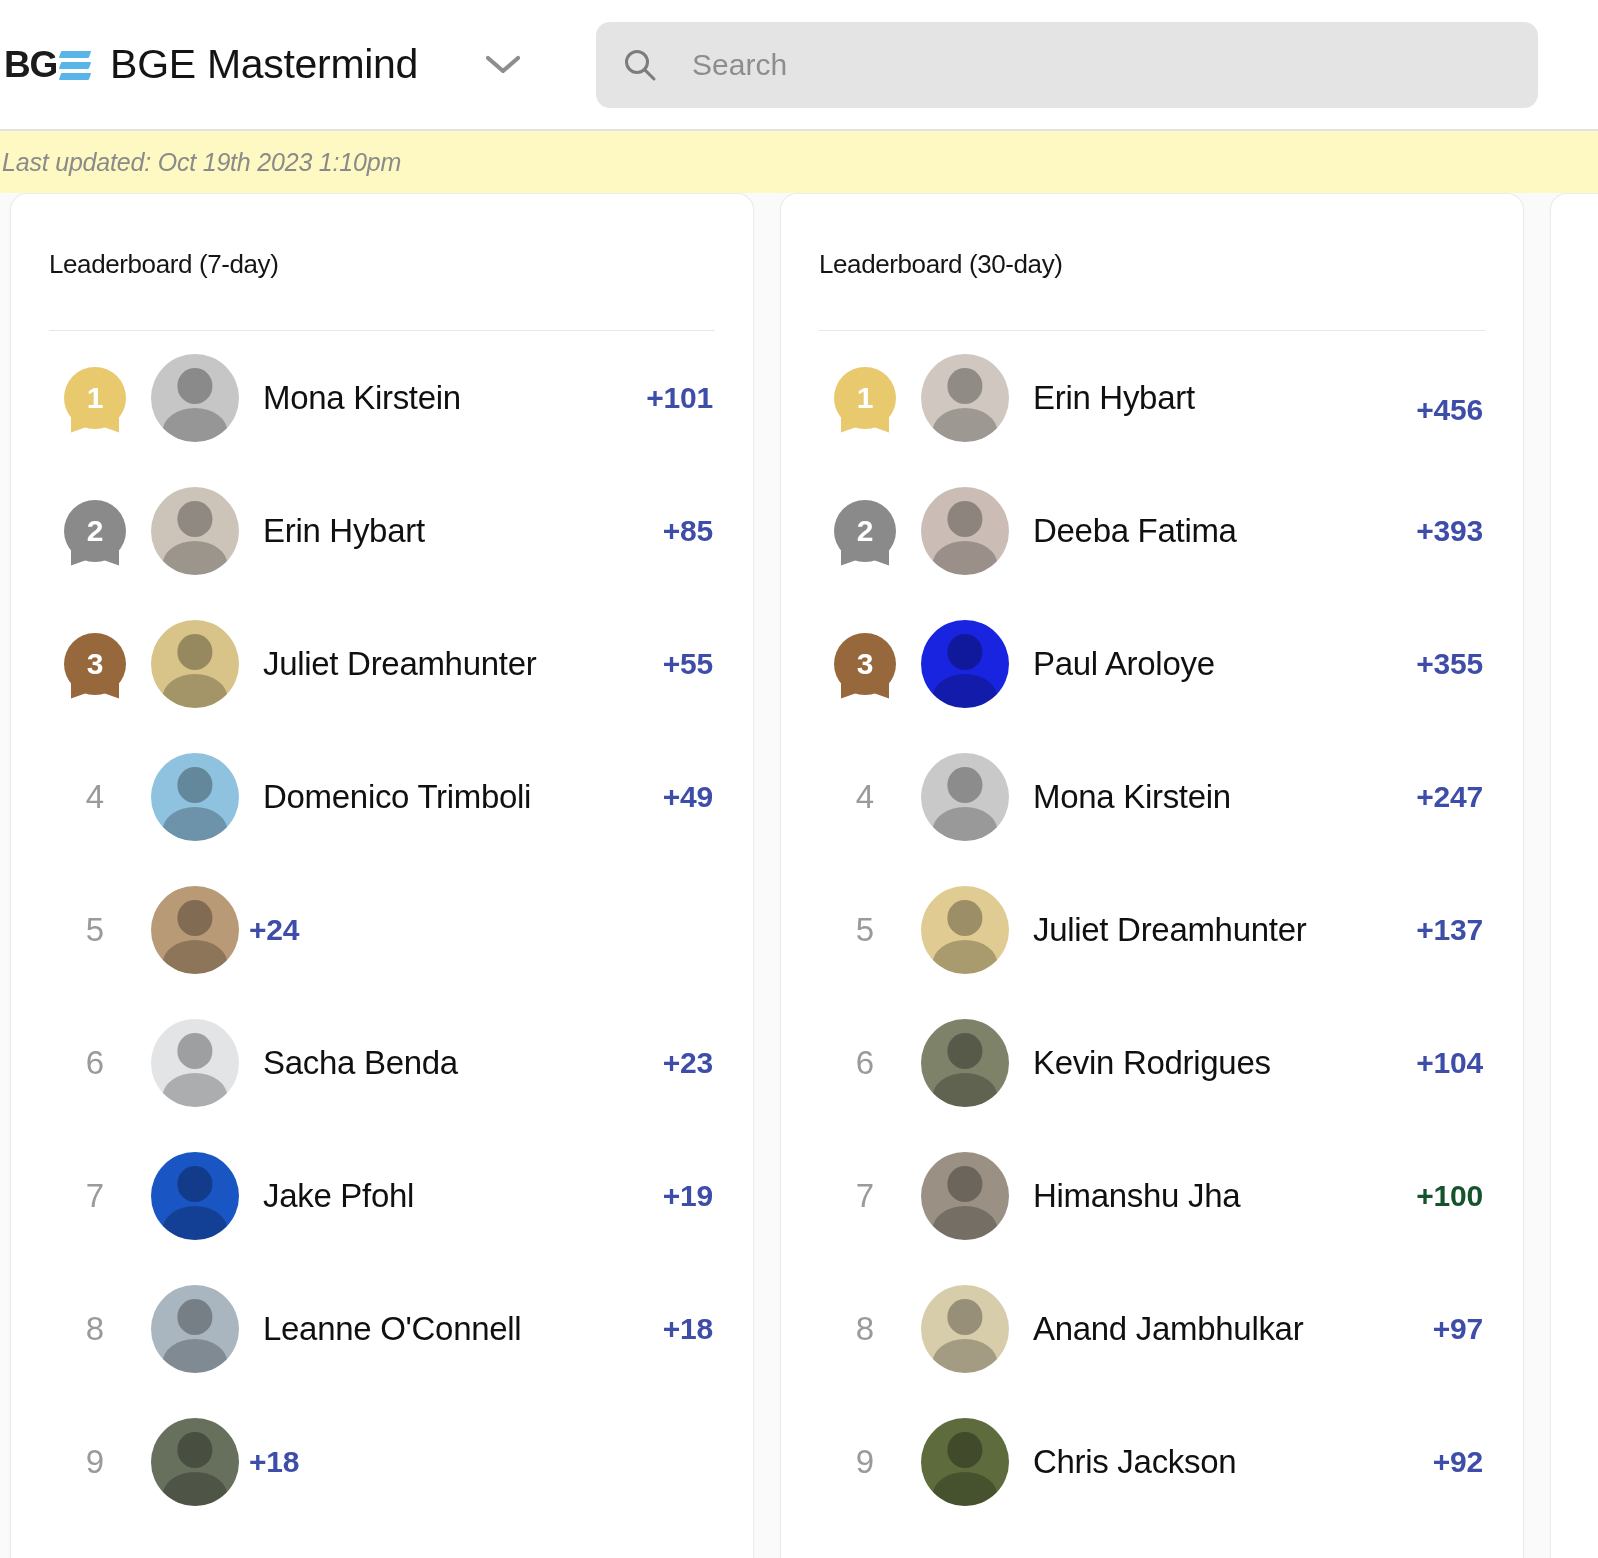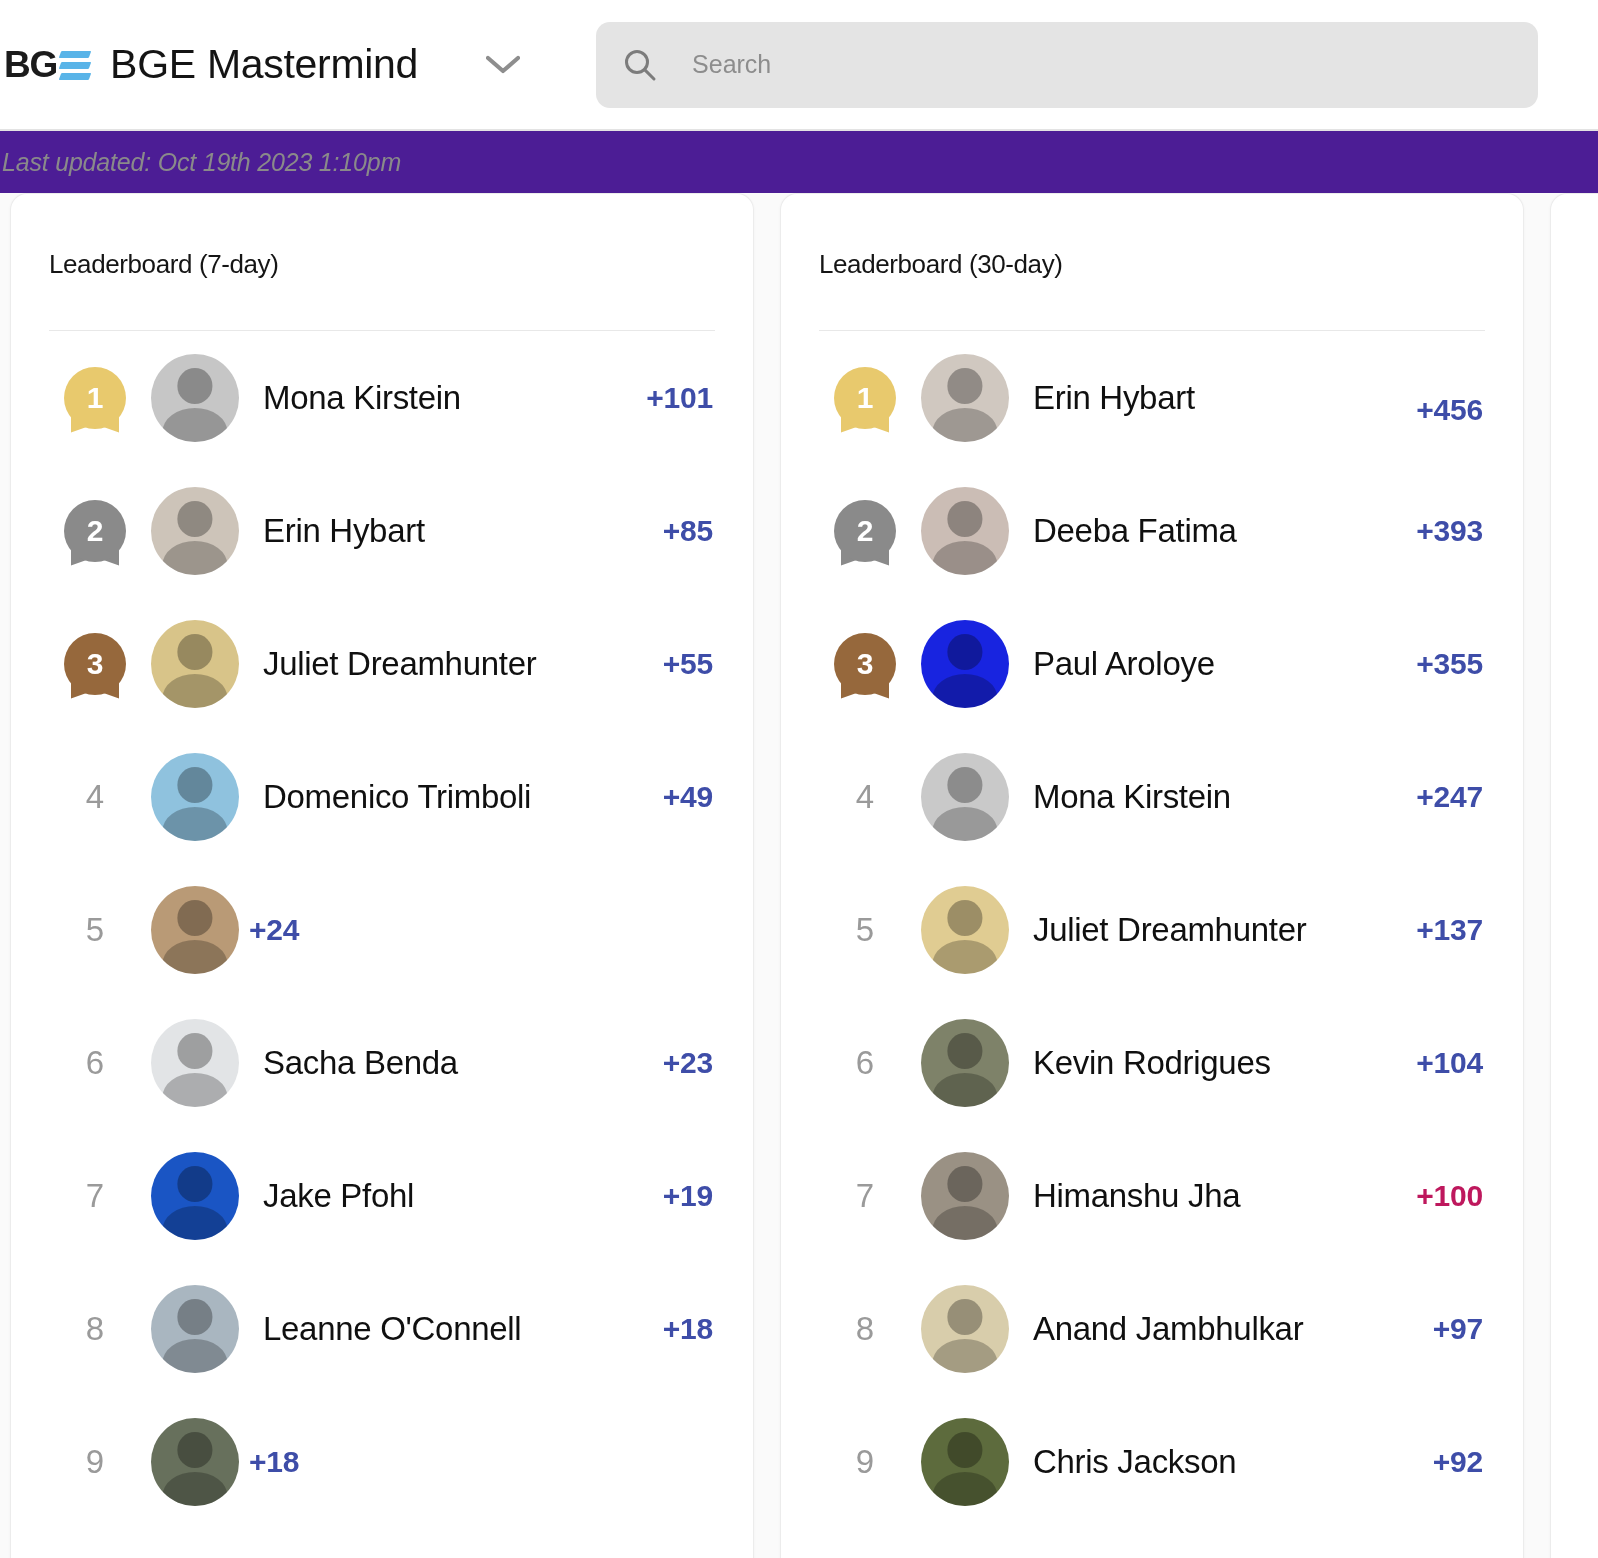--- a/index.html
+++ b/index.html
@@ -88,32 +88,32 @@
     align-items: center;
     padding: 0 26px;
     margin-right: 22px;
   }
   .search-icon { flex: 0 0 auto; display: flex; align-items: center; }
   .search-input {
     border: none;
     outline: none;
     background: transparent;
     font-family: "Liberation Sans", sans-serif;
-    font-size: 25px;
+    font-size: 30px;
     color: #1c1c1c;
     margin-left: 34px;
     width: 100%;
     height: 100%;
   }
   .search-input::placeholder { color: #8d8d8d; }
 
   
   .updated-strip {
     height: 62px;
-    background: #4c1d95;
+    background: #fef9c3;
     display: flex;
     align-items: center;
     padding-left: 2px;
   }
   .updated-text {
     font-size: 25px;
     font-style: italic;
     color: #8a8a8a;
     letter-spacing: -0.2px;
   }
@@ -515,21 +515,21 @@
       <div class="row">
         <div class="rank-cell">
           <span class="rank-plain">7</span>
         </div>
         <div class="avatar-cell">
           <div class="avatar" style="background: rgb(154, 145, 132);">
             <div class="ph"></div>
           </div>
         </div>
         <div class="name-cell">Himanshu Jha</div>
-        <div class="score-cell" style="color: #be185d;">+100</div>
+        <div class="score-cell" style="color: #14532d;">+100</div>
       </div>
       <div class="row">
         <div class="rank-cell">
           <span class="rank-plain">8</span>
         </div>
         <div class="avatar-cell">
           <div class="avatar" style="background: rgb(216, 205, 171);">
             <div class="ph"></div>
           </div>
         </div>

